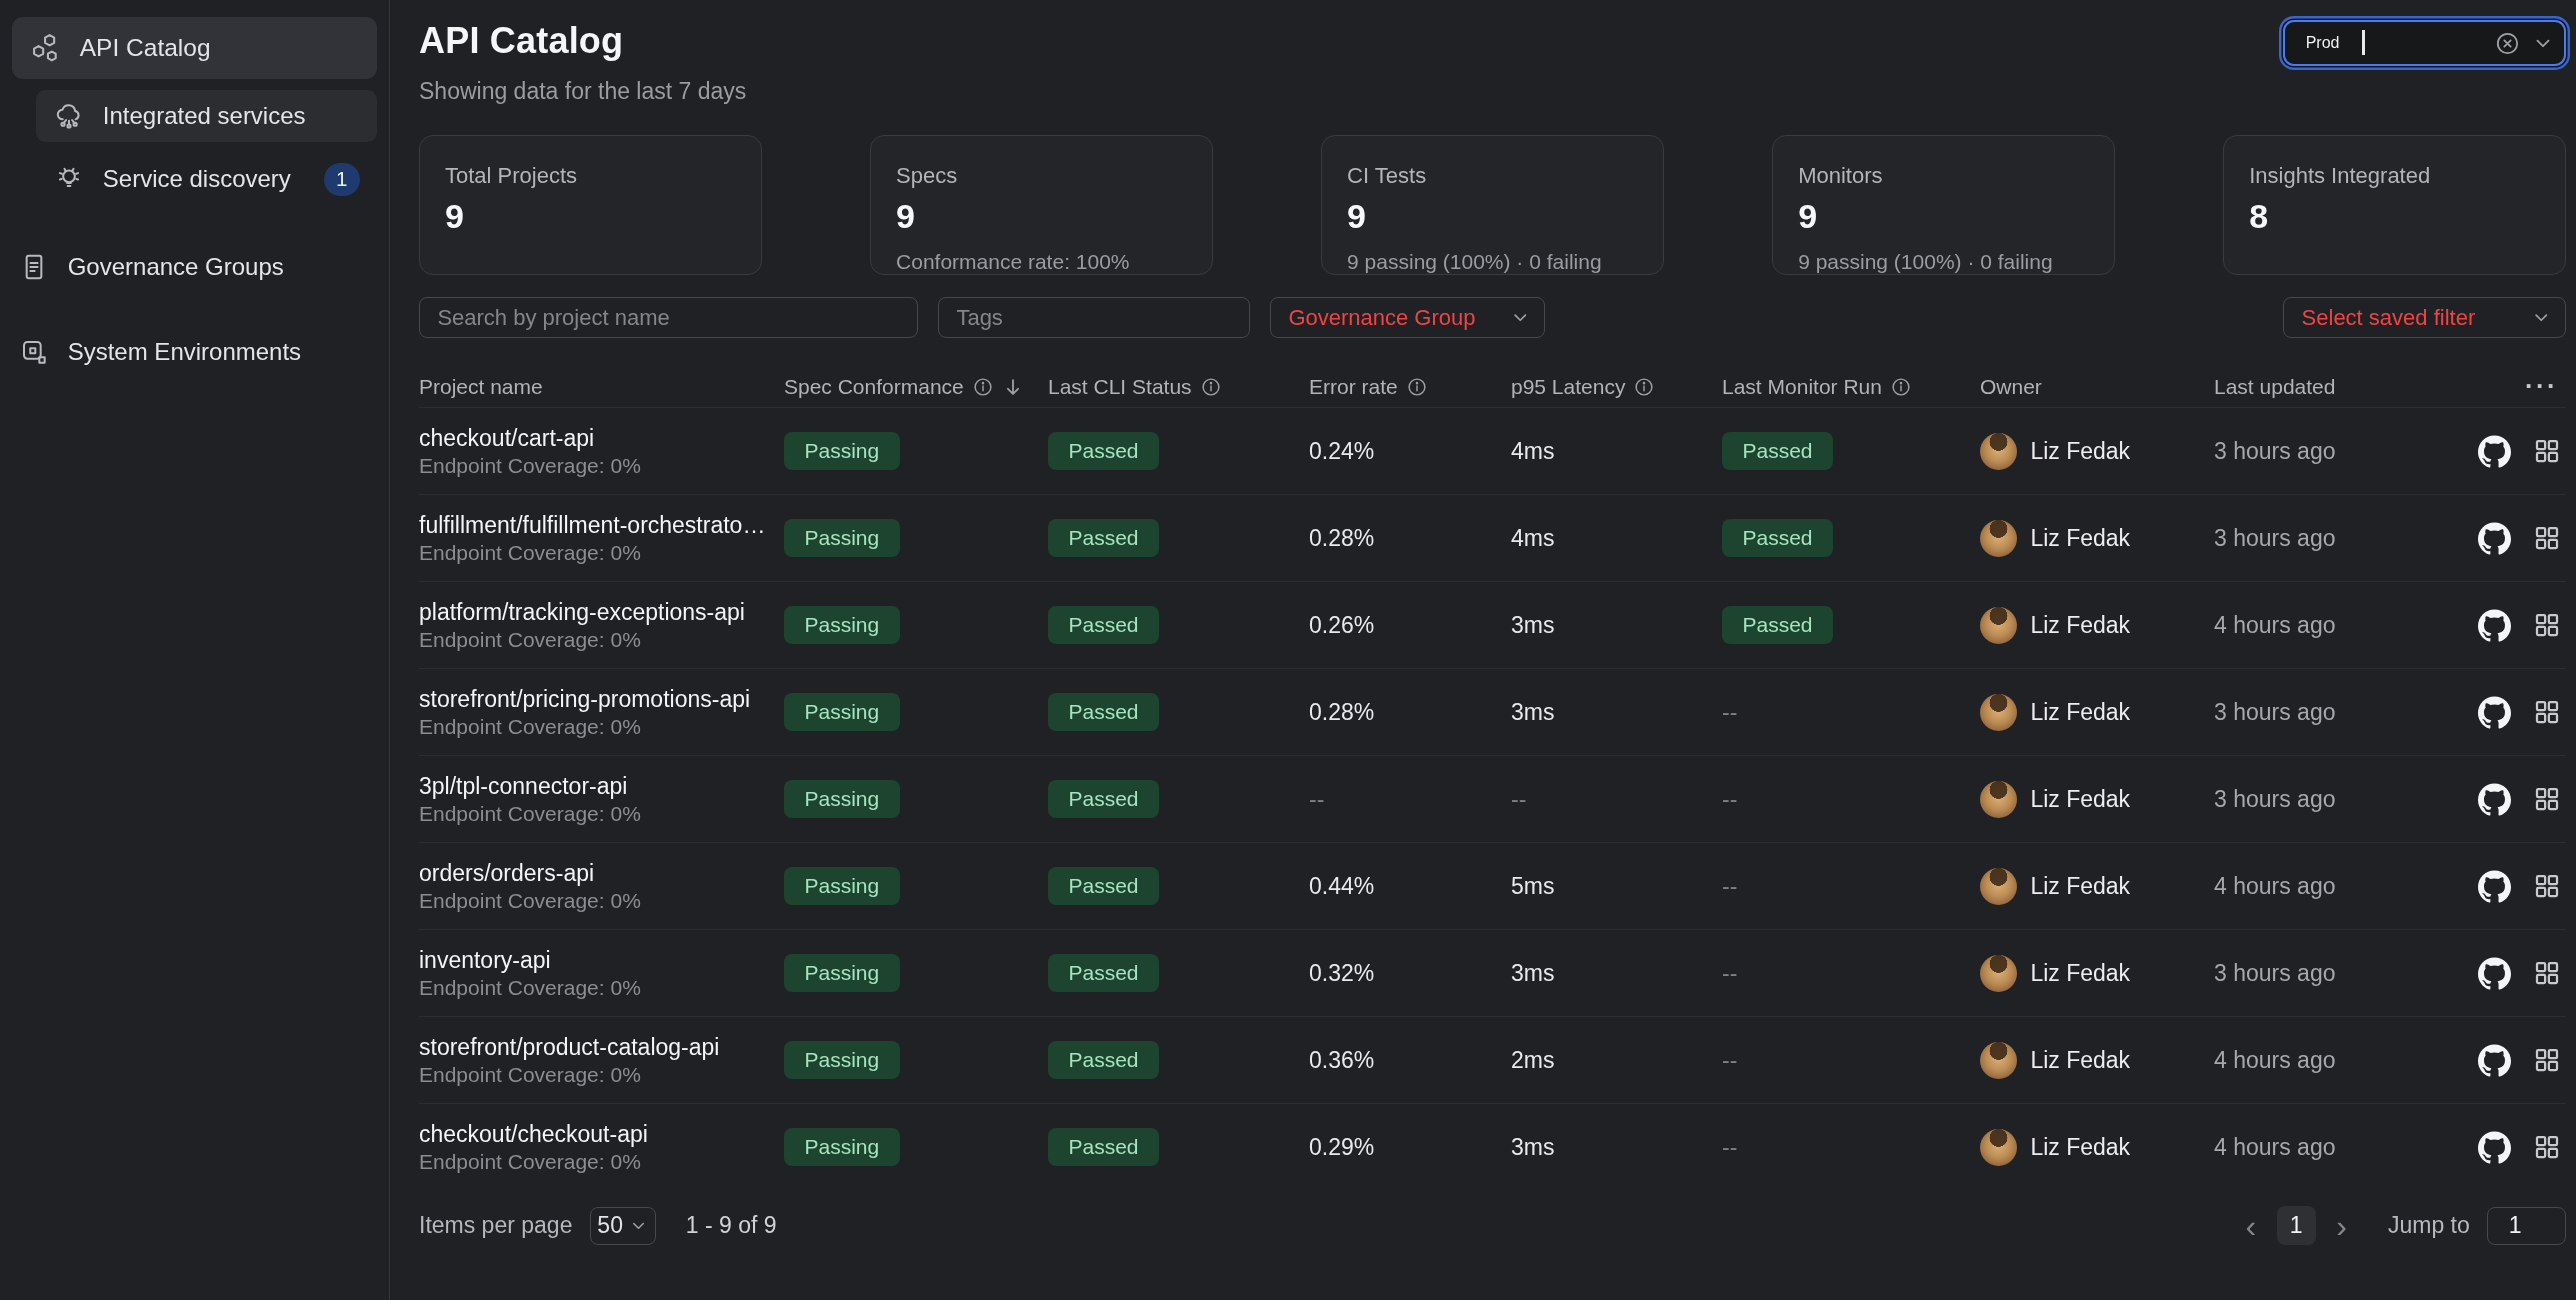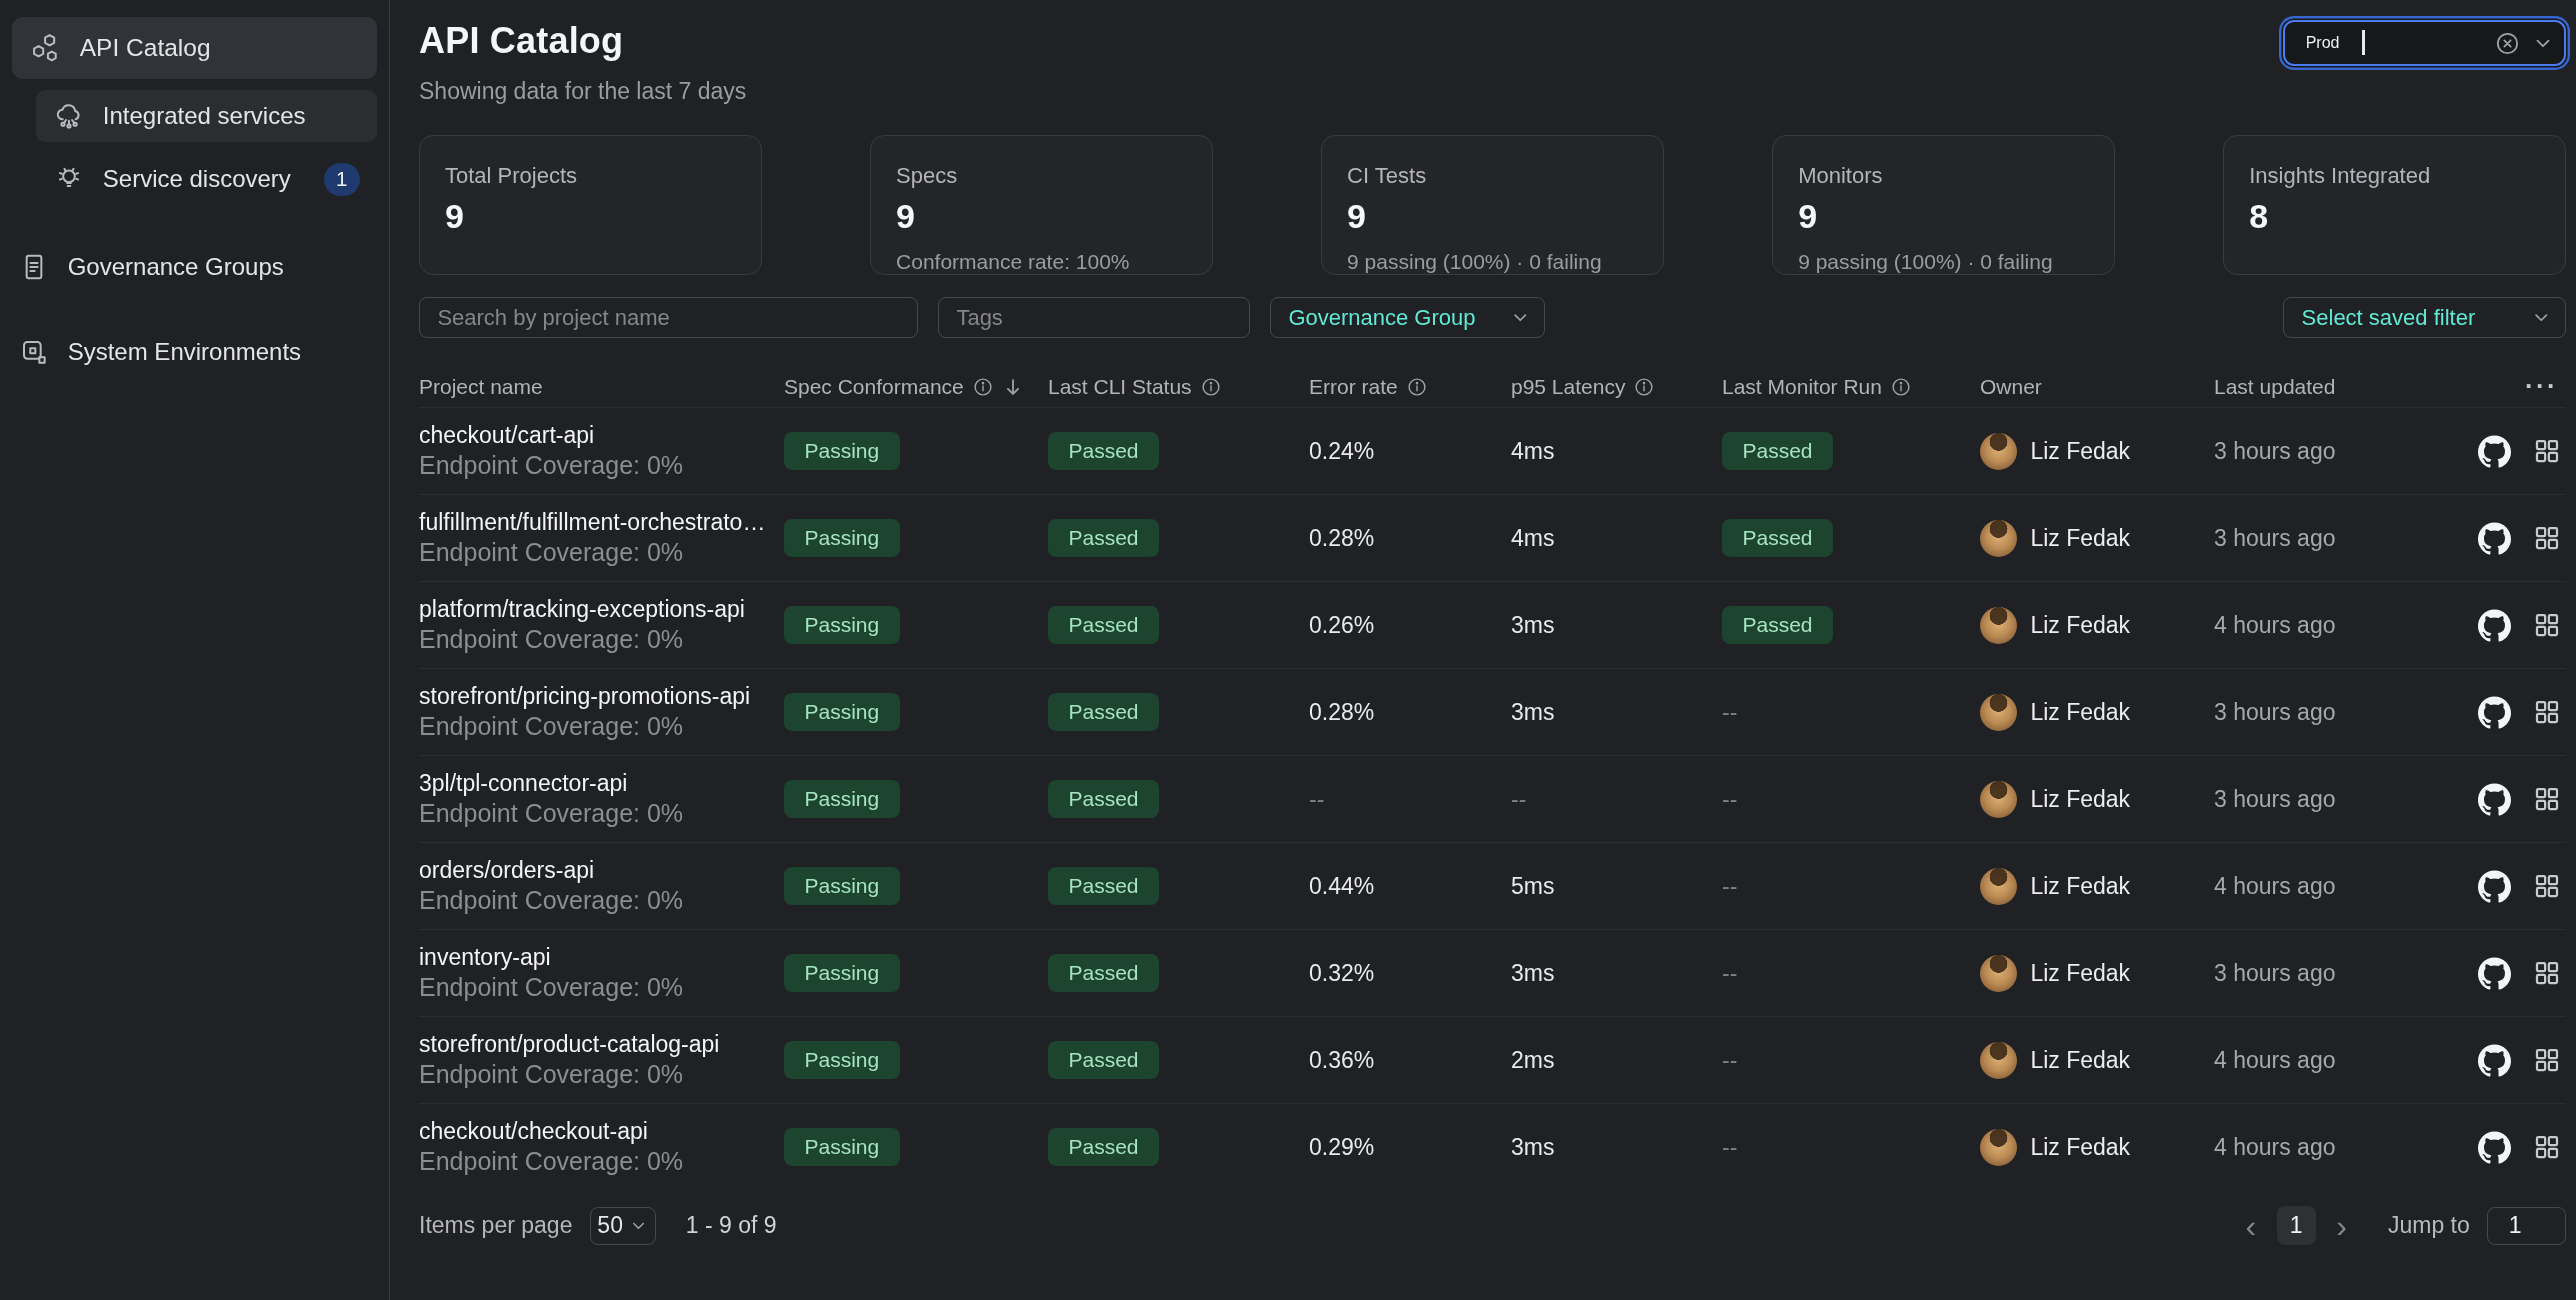--- a/index.html
+++ b/index.html
@@ -40,32 +40,32 @@
   .card-label { font-size:22px; color:#b4b5ba; }
   .card-value { font-size:34px; font-weight:700; color:#f7f8fa; margin-top:8px; }
   .card-sub { font-size:21px; color:#9b9ca1; margin-top:14px; }
   
   .filters { display:flex; gap:20px; margin-top:22px; align-items:center; }
   .f-input { height:41px; background:transparent; border:0.8px solid #47484d; border-radius:8px;
     color:#d7d8db; font-size:22px; font-family:inherit; padding:0 17.4px; outline:none; }
   .f-input::placeholder { color:#85868b; }
   .f-search { width:499px; } .f-tags { width:312px; }
   .f-select { height:41px; border:0.8px solid #47484d; border-radius:8px; display:flex; align-items:center;
-    justify-content:space-between; padding:0 14px 0 17.4px; font-size:22px; color:#5eead4; cursor:pointer; }
+    justify-content:space-between; padding:0 14px 0 17.4px; font-size:22px; color:#ef4444; cursor:pointer; }
   .f-gov { width:275px; }
   .f-saved { width:283px; margin-left:auto; }
   
   .grid { display:grid; grid-template-columns:365px 264px 261px 202px 211px 258px 234px 264px 1fr; align-items:center; }
   .thead { margin-top:28px; height:41px; font-size:21px; color:#b2b3b8; }
   .th { display:flex; align-items:center; gap:8px; cursor:pointer; }
   .th.last { justify-content:flex-end; padding-right:8px; color:#c7c8cc; font-size:26px; font-weight:700; letter-spacing:2.4px; }
   .tbody .trow { height:87px; border-top:0.8px solid #2c2d31; }
   .name-wrap { display:flex; flex-direction:column; gap:2px; overflow:hidden; padding-right:16px; }
   .pname { font-size:23px; color:#f4f5f7; white-space:nowrap; overflow:hidden; text-overflow:ellipsis; }
-  .pcov { font-size:25px; color:#8c8d92; }
+  .pcov { font-size:21px; color:#8c8d92; }
   .badge { display:inline-block; background:#1c442e; color:#a5e4bf; font-size:21px; padding:7px 20.5px; border-radius:8px; }
   .val { font-size:23px; color:#e9eaec; }
   .dash { font-size:23px; color:#7f8085; }
   .owner { display:flex; align-items:center; gap:13.4px; }
   .avatar { width:37px; height:37px; border-radius:50%; flex:0 0 auto;
     background:
       radial-gradient(circle at 50% 24%, rgba(61,42,24,.9) 0 26%, rgba(61,42,24,0) 27%),
       radial-gradient(circle at 50% 45%, #dcae74 0%, #bc8c55 45%, #70492a 100%); }
   .owner-name { font-size:23px; color:#eceDef; color:#ecedef; }
   .updated { font-size:23px; color:#a7a8ad; }

